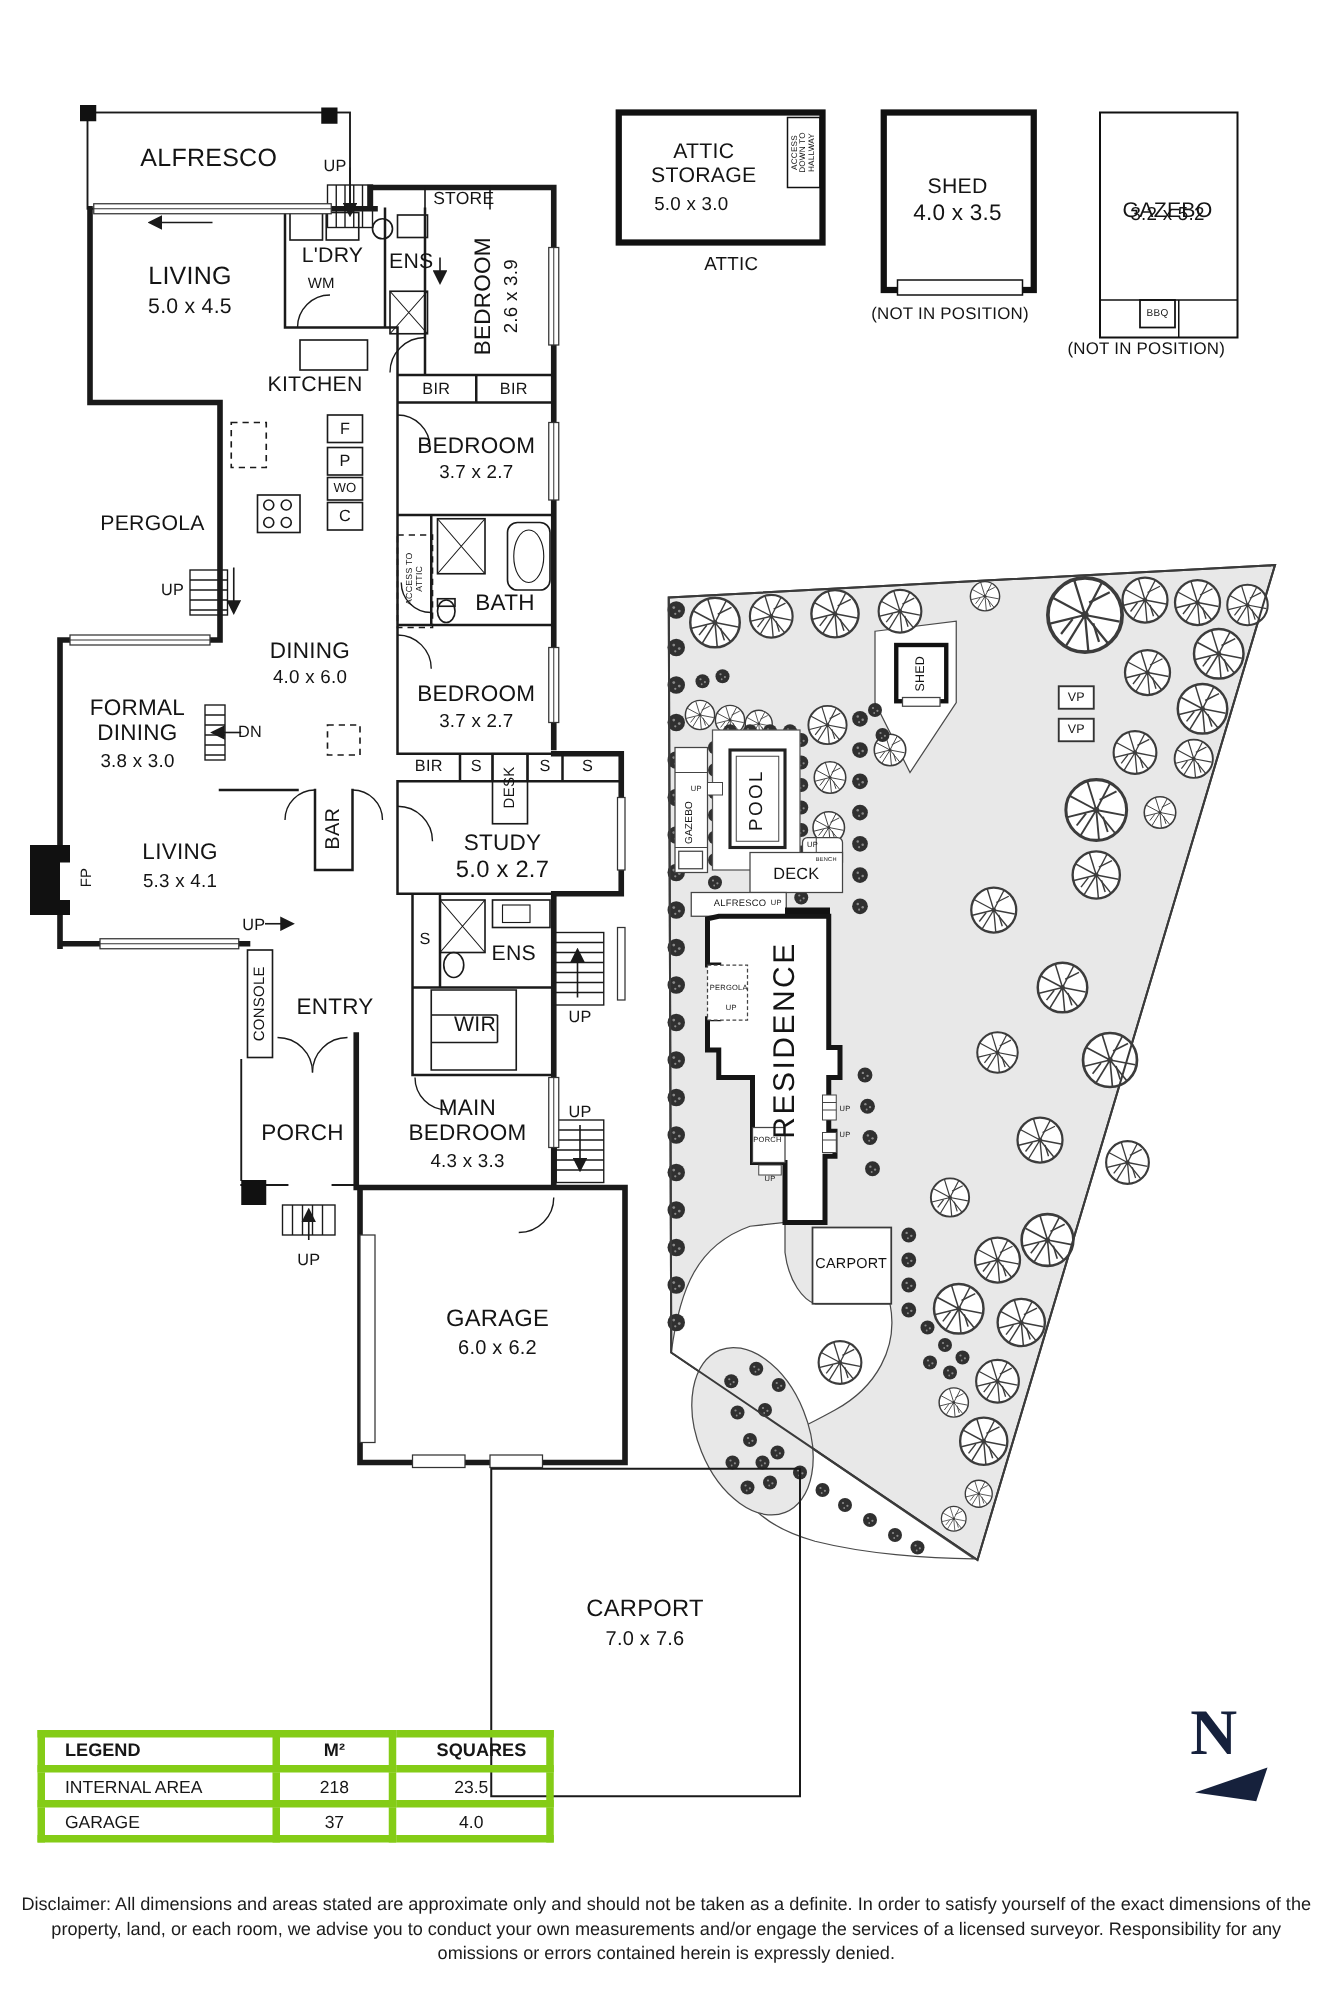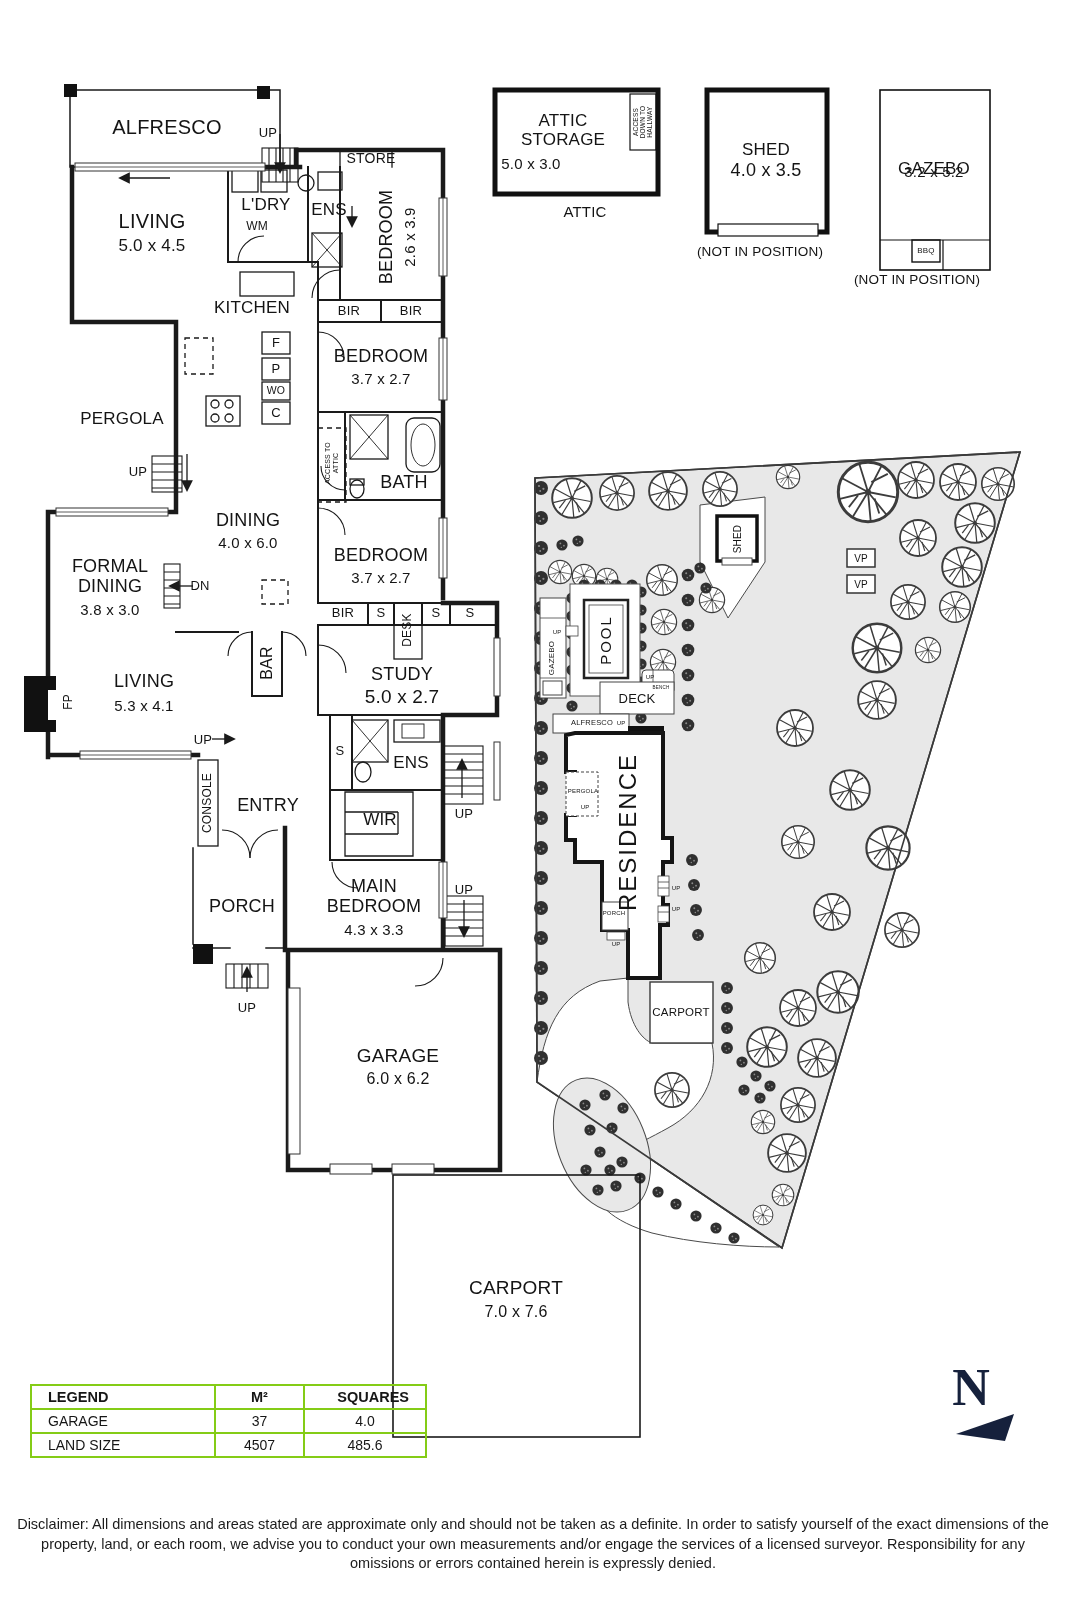--- a/index.html
+++ b/index.html
@@ -4,21 +4,21 @@
 <style>
   html,body{margin:0;padding:0;background:#fff;}
   .page{position:relative;width:1067px;height:1600px;background:#ffffff;overflow:hidden;
         font-family:"Liberation Sans",sans-serif;color:#161616;}
   svg{position:absolute;left:0;top:0;}
   .lbl{position:absolute;transform:translate(-50%,-50%);white-space:nowrap;text-align:center;
        line-height:1.1;letter-spacing:.2px;color:#141414;}
   .r{transform:translate(-50%,-50%) rotate(-90deg);}
   .wrap{white-space:normal;}
   .legend{position:absolute;left:30px;top:1384px;border-collapse:collapse;}
-  .legend td,.legend th{border:2px solid #84cc16;font-size:14px;padding:1px 16px;height:20px;
+  .legend td,.legend th{border:6px solid #84cc16;font-size:14px;padding:1px 16px;height:20px;
        font-family:"Liberation Sans",sans-serif;text-align:left;}
   .legend th{font-weight:bold;font-size:14.5px;}
   .legend .num{text-align:center;}
   .legend .c1{width:150px;} .legend .c2{width:55px;text-align:center;} .legend .c3{width:88px;text-align:right;}
   .disclaimer{position:absolute;left:13px;top:1515px;width:1040px;font-size:14.5px;line-height:1.35;
        text-align:center;color:#1c1c1c;}
   .north-n{position:absolute;transform:translate(-50%,-50%);font-family:"Liberation Serif",serif;
        font-weight:bold;font-size:52px;color:#16213c;}
 </style>
 </head>
@@ -442,21 +442,21 @@
   <div class="lbl" style="left:374px;top:930px;font-size:15px">4.3 x 3.3</div>
   <div class="lbl" style="left:464px;top:890px;font-size:13px">UP</div>
   <div class="lbl" style="left:242px;top:907px;font-size:18px">PORCH</div>
   <div class="lbl" style="left:247px;top:1008px;font-size:13px">UP</div>
   <div class="lbl" style="left:398px;top:1056px;font-size:19px">GARAGE</div>
   <div class="lbl" style="left:398px;top:1079px;font-size:16px">6.0 x 6.2</div>
   <div class="lbl" style="left:516px;top:1288px;font-size:19px">CARPORT</div>
   <div class="lbl" style="left:516px;top:1312px;font-size:16px">7.0 x 7.6</div>
 
   <div class="lbl wrap" style="left:563px;top:131px;font-size:17px;width:120px">ATTIC STORAGE</div>
-  <div class="lbl" style="left:531px;top:164px;font-size:15px">5.0 x 3.0</div>
+  <div class="lbl" style="left:553px;top:164px;font-size:15px">5.0 x 3.0</div>
   <div class="lbl r wrap" style="left:643px;top:122px;font-size:6.5px;width:50px">ACCESS DOWN TO HALLWAY</div>
   <div class="lbl" style="left:585px;top:212px;font-size:15px">ATTIC</div>
   <div class="lbl" style="left:766px;top:150px;font-size:17px">SHED</div>
   <div class="lbl" style="left:766px;top:171px;font-size:18px">4.0 x 3.5</div>
   <div class="lbl" style="left:760px;top:252px;font-size:13.5px">(NOT IN POSITION)</div>
   <div class="lbl" style="left:934px;top:169px;font-size:17px">GAZEBO</div>
   <div class="lbl" style="left:934px;top:172px;font-size:15px">3.2 x 5.2</div>
   <div class="lbl" style="left:926px;top:251px;font-size:8px">BBQ</div>
   <div class="lbl" style="left:917px;top:280px;font-size:13.5px">(NOT IN POSITION)</div>
 
@@ -484,27 +484,27 @@
 </div>
 
 <table class="legend">
   <tbody>
         <tr>
     <th class="c1">LEGEND</th>
     <th class="c2">M²</th>
     <th class="c3">SQUARES</th>
   </tr>
   <tr>
+    <td>INTERNAL AREA</td>
+    <td class="num">218</td>
+    <td class="num">23.5</td>
+  </tr>
+  <tr>
     <td>GARAGE</td>
     <td class="num">37</td>
     <td class="num">4.0</td>
   </tr>
-  <tr>
-    <td>LAND SIZE</td>
-    <td class="num">4507</td>
-    <td class="num">485.6</td>
-  </tr>
 </tbody>
     </table>
 
 <div class="disclaimer">Disclaimer: All dimensions and areas stated are approximate only and should not be taken as a definite. In order to satisfy yourself of the exact dimensions of the property, land, or each room, we advise you to conduct your own measurements and/or engage the services of a licensed surveyor. Responsibility for any omissions or errors contained herein is expressly denied.</div>
 
 </div>
 
 </body></html>

